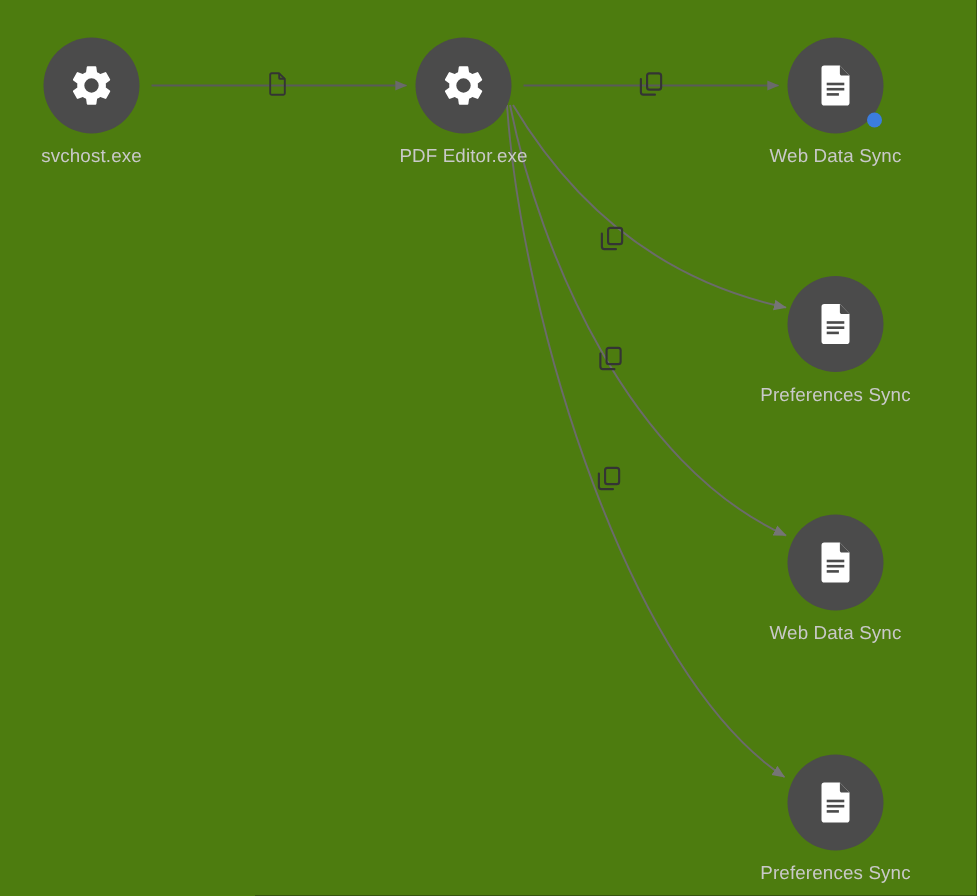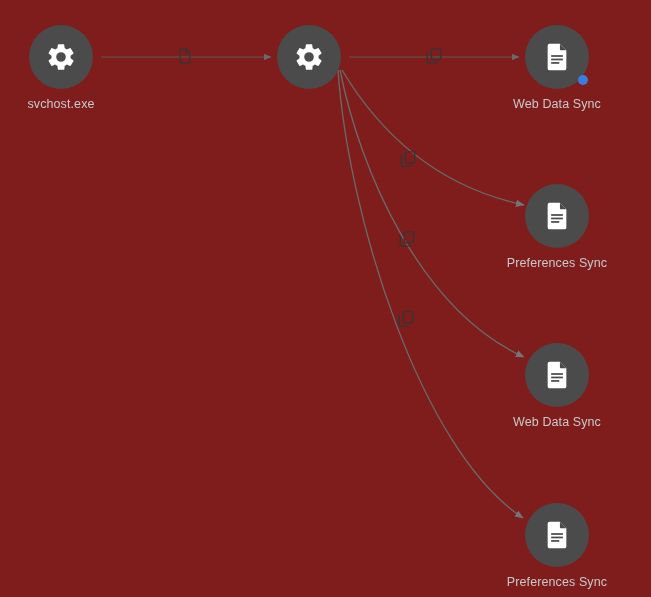--- a/index.html
+++ b/index.html
@@ -12,21 +12,21 @@
     width: 651px;
     height: 597px;
     overflow: hidden;
     font-family: "Liberation Sans", sans-serif;
     -webkit-font-smoothing: antialiased;
   }
   #graph-canvas {
     position: relative;
     width: 651px;
     height: 597px;
-    background: #7f1d1d;
+    background: #4d7c0f;
   }
   #edge-layer {
     position: absolute;
     left: 0;
     top: 0;
     width: 651px;
     height: 597px;
   }
   .node {
     position: absolute;
@@ -148,20 +148,21 @@
         <div class="node-label" style="color: rgb(201, 201, 201);">svchost.exe</div>
       </div>
       <div class="node" style="left: 309px; top: 57px;">
         <div class="node-circle" style="background: rgb(75, 75, 75);">
           <span class="node-icon">
             <svg viewBox="0 0 24 24" width="32" height="32" aria-hidden="true">
               <path fill="#ffffff" d="M19.14 12.94a7.07 7.07 0 0 0 .06-.94 7.07 7.07 0 0 0-.06-.94l2.03-1.58a.48.48 0 0 0 .12-.61l-1.92-3.32a.48.48 0 0 0-.58-.22l-2.39.96a7.05 7.05 0 0 0-1.63-.94l-.36-2.54a.47.47 0 0 0-.47-.4h-3.84a.47.47 0 0 0-.47.4l-.36 2.54c-.59.24-1.13.56-1.63.94l-2.39-.96a.48.48 0 0 0-.58.22L2.77 8.87a.48.48 0 0 0 .12.61l2.03 1.58a7.2 7.2 0 0 0 0 1.88l-2.03 1.58a.48.48 0 0 0-.12.61l1.92 3.32c.12.21.36.29.58.22l2.39-.96c.5.38 1.04.7 1.63.94l.36 2.54c.04.23.24.4.47.4h3.84c.23 0 .43-.17.47-.4l.36-2.54c.59-.24 1.13-.56 1.63-.94l2.39.96c.22.07.46-.01.58-.22l1.92-3.32a.48.48 0 0 0-.12-.61l-2.03-1.58zM12 15.6A3.6 3.6 0 1 1 12 8.4a3.6 3.6 0 0 1 0 7.2z"></path>
             </svg>
           </span>
         </div>
+        <div class="node-label" style="color: rgb(201, 201, 201);">PDF Editor.exe</div>
       </div>
       <div class="node" style="left: 557px; top: 57px;">
         <div class="node-circle" style="background: rgb(75, 75, 75);">
           <span class="node-icon">
             <svg viewBox="0 0 24 24" width="32" height="32" aria-hidden="true">
               <path fill="#ffffff" d="M14.2 2H6.4A1.4 1.4 0 0 0 5 3.4v17.2A1.4 1.4 0 0 0 6.4 22h11.2a1.4 1.4 0 0 0 1.4-1.4V7z"></path>
               <path fill="#141414" fill-opacity="0" d="M0 0h0v0z"></path>
               <path fill="#4b4b4b" d="M14.2 2v4.1c0 .5.4.9.9.9H19z"></path>
               <rect x="7.6" y="10.6" width="8.8" height="1.3" fill="#4b4b4b"></rect>
               <rect x="7.6" y="13.2" width="8.8" height="1.3" fill="#4b4b4b"></rect>

